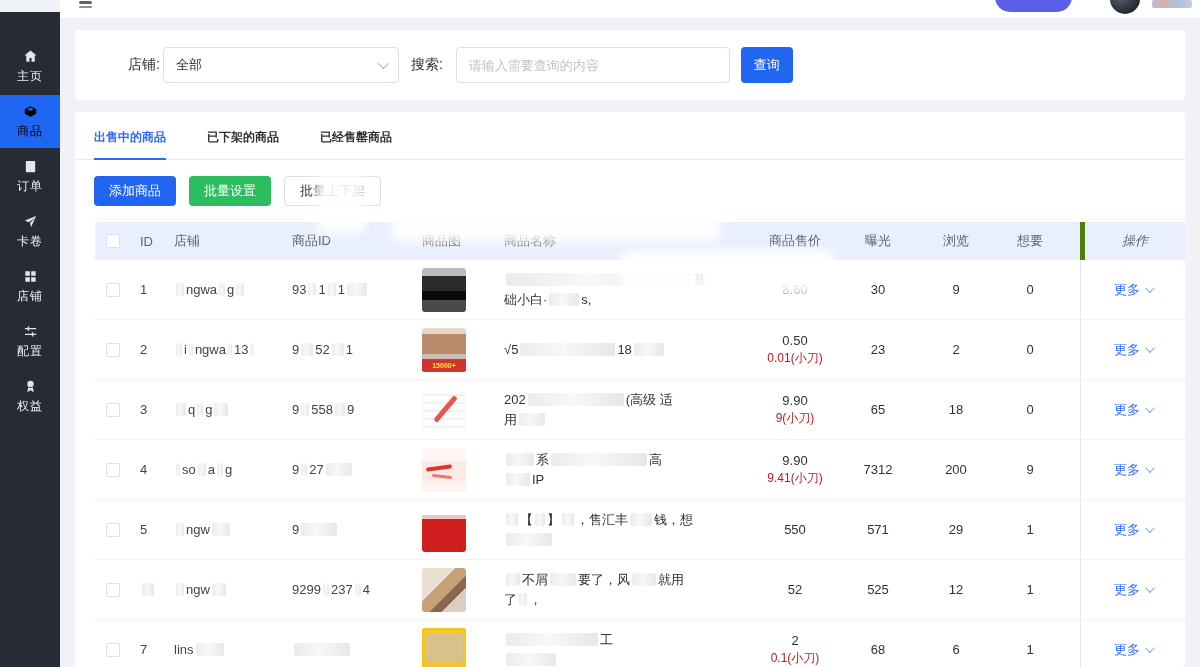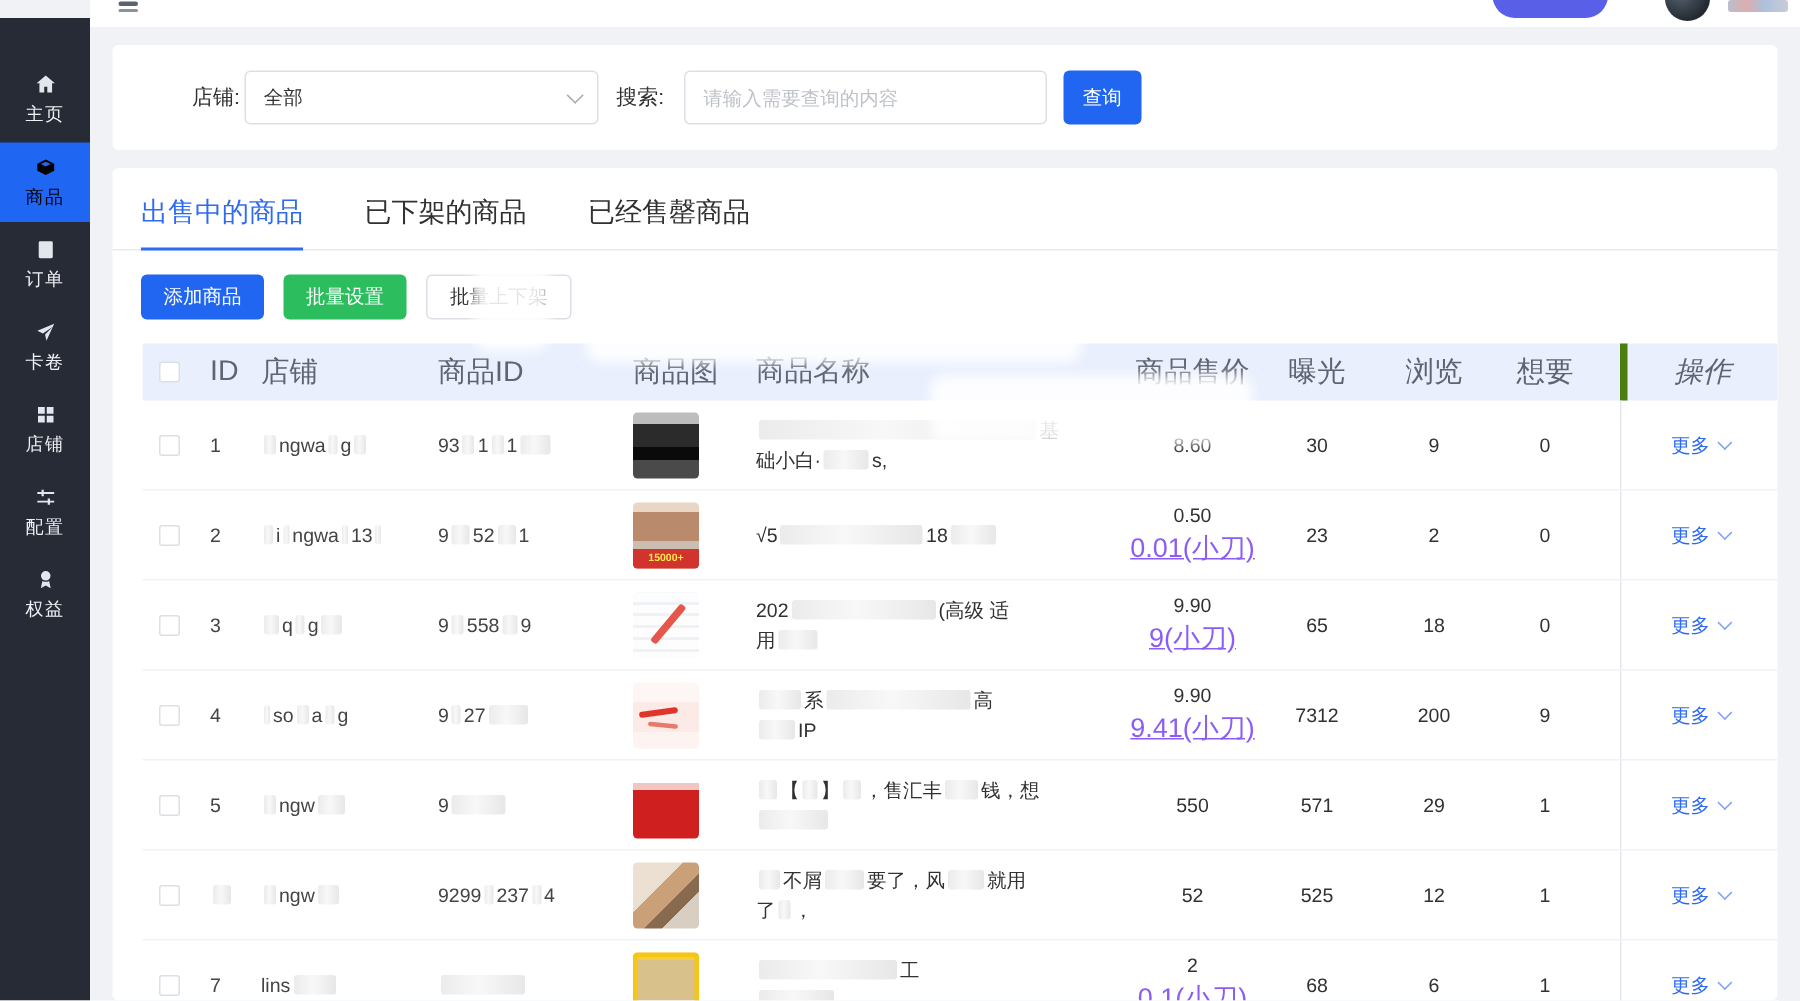--- a/index.html
+++ b/index.html
@@ -45,63 +45,63 @@
   
   .f-label { font-size:14px; color:#303133; }
   .lab-shop { margin-left:53px; }
   .select { width:236px; height:36px; border:1px solid #dcdfe6; border-radius:4px;
     margin-left:3px; display:flex; align-items:center; padding:0 12px; cursor:pointer;
     background:#fff; }
   .select .val { font-size:13px; color:#303133; flex:1; }
   .chev { width:8px; height:8px; border-right:1.5px solid #a8abb2; border-bottom:1.5px solid #a8abb2;
     transform:rotate(45deg) translateY(-2px); }
   .lab-search { margin-left:12px; }
-  .search-input { width:242px; height:36px; border:1px solid #dcdfe6; border-radius:4px;
+  .search-input { width:274px; height:36px; border:1px solid #dcdfe6; border-radius:4px;
     margin-left:13px; padding:0 12px; font-size:13px; color:#303133; outline:none;
     font-family:inherit; }
   .search-input::placeholder { color:#bfc3c9; }
   .btn { border:none; cursor:pointer; font-family:inherit; }
   .btn-query { width:52px; height:36px; margin-left:11px; background:#2166f0; color:#fff;
     font-size:13px; border-radius:4px; }
 
   
   .tabs { display:flex; gap:41px; padding:0 19px; border-bottom:1px solid #e7eaf0; }
-  .tab { padding:17px 0 13px; font-size:18px; color:#303133; position:relative; cursor:pointer; }
+  .tab { padding:17px 0 13px; font-size:12px; color:#303133; position:relative; cursor:pointer;font-weight:bold; }
   .tab.active { color:#2e6bf2; }
   .tab.active::after { content:""; position:absolute; left:0; right:0; bottom:-1px;
     height:2px; background:#2e6bf2; }
 
   
   .toolbar { display:flex; gap:13px; margin:16px 20px 16px 19px; }
   .tb-btn { height:30px; padding:0 15px; border-radius:4px; font-size:13px; }
   .tb-add { background:#2166f0; color:#fff; }
   .tb-green { background:#2bbd5e; color:#fff; }
   .tb-plain { background:#fff; color:#303133; border:1px solid #dcdfe6; }
 
   
   .thead, .trow { display:flex; align-items:center; margin-left:20px; }
-  .thead { height:38px; background:#e9effd; font-size:19px; color:#5f6470; }
+  .thead { height:38px; background:#e9effd; font-size:13px; color:#5f6470; }
   .trow { height:60px; border-bottom:1px solid #f0f2f5; font-size:13px; }
   .col-sel { width:39px; display:flex; align-items:center; }
   .cb { width:14px; height:14px; border:1px solid #dcdfe6; border-radius:2px;
     background:#fff; cursor:pointer; margin-left:11px; }
   .col-id { width:40px; padding-left:6px; }
   .col-shop { width:118px; }
   .col-pid { width:130px; }
   .col-img { width:82px; }
   .col-name { width:248px; line-height:20px; }
   .col-price { width:86px; text-align:center; }
   .col-exp { width:80px; text-align:center; }
   .col-view { width:76px; text-align:center; }
   .col-want { width:72px; text-align:center; }
   .col-frag { width:14px; }
   .col-action { width:105px; height:100%; display:flex; align-items:center;
     justify-content:center; border-left:1px solid #e4e7ed; }
   .thead .col-action { border-left:5px solid #4d7c0f;font-style:italic; }
-  .price-sub { font-size:18px; color:#8b5cf6; margin-top:2px;text-decoration:underline; }
+  .price-sub { font-size:12px; color:#b91c1c; margin-top:2px; }
   .more-link { color:#2e6bf2; cursor:pointer; display:flex; align-items:center; gap:5px; }
   .more-link .chev { border-color:#7ea2f5; width:7px; height:7px; }
   .frag-bar { width:6px; height:15px; border-radius:2px; background:#2e6bf2; opacity:.85; }
 
   
   .seg-t { color:#444; }
   .col-name .seg-t { color:#303133; }
   .seg-b { display:inline-block; height:13px; border-radius:2px; margin:0 2px;
     vertical-align:-2px;
     background:linear-gradient(90deg,#ebebeb,#f8f8f8 45%,#e7e7e7); }

